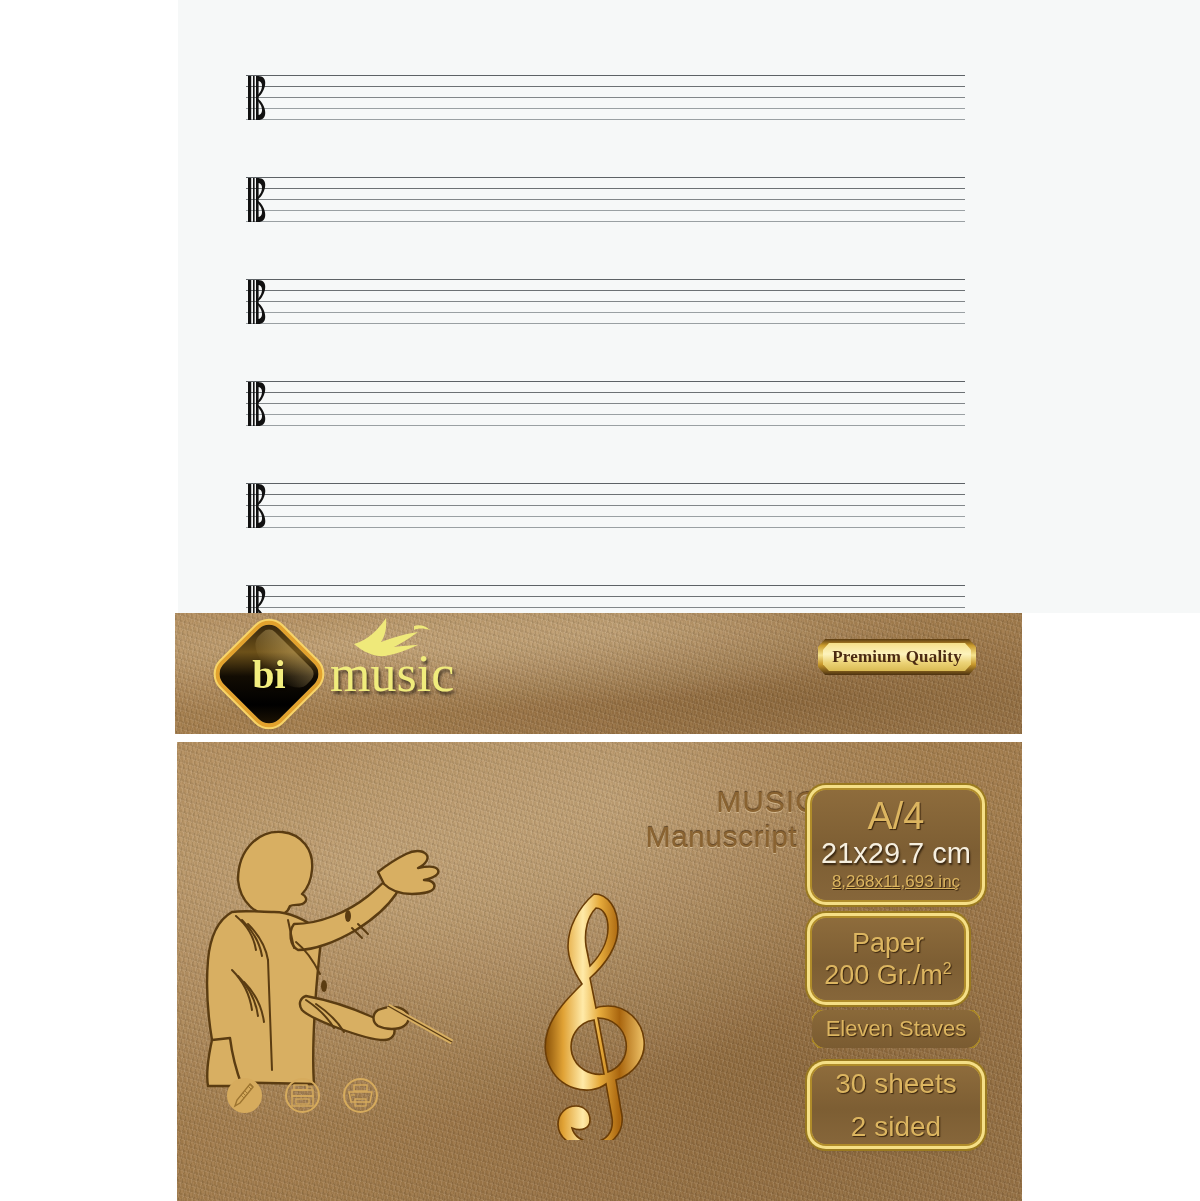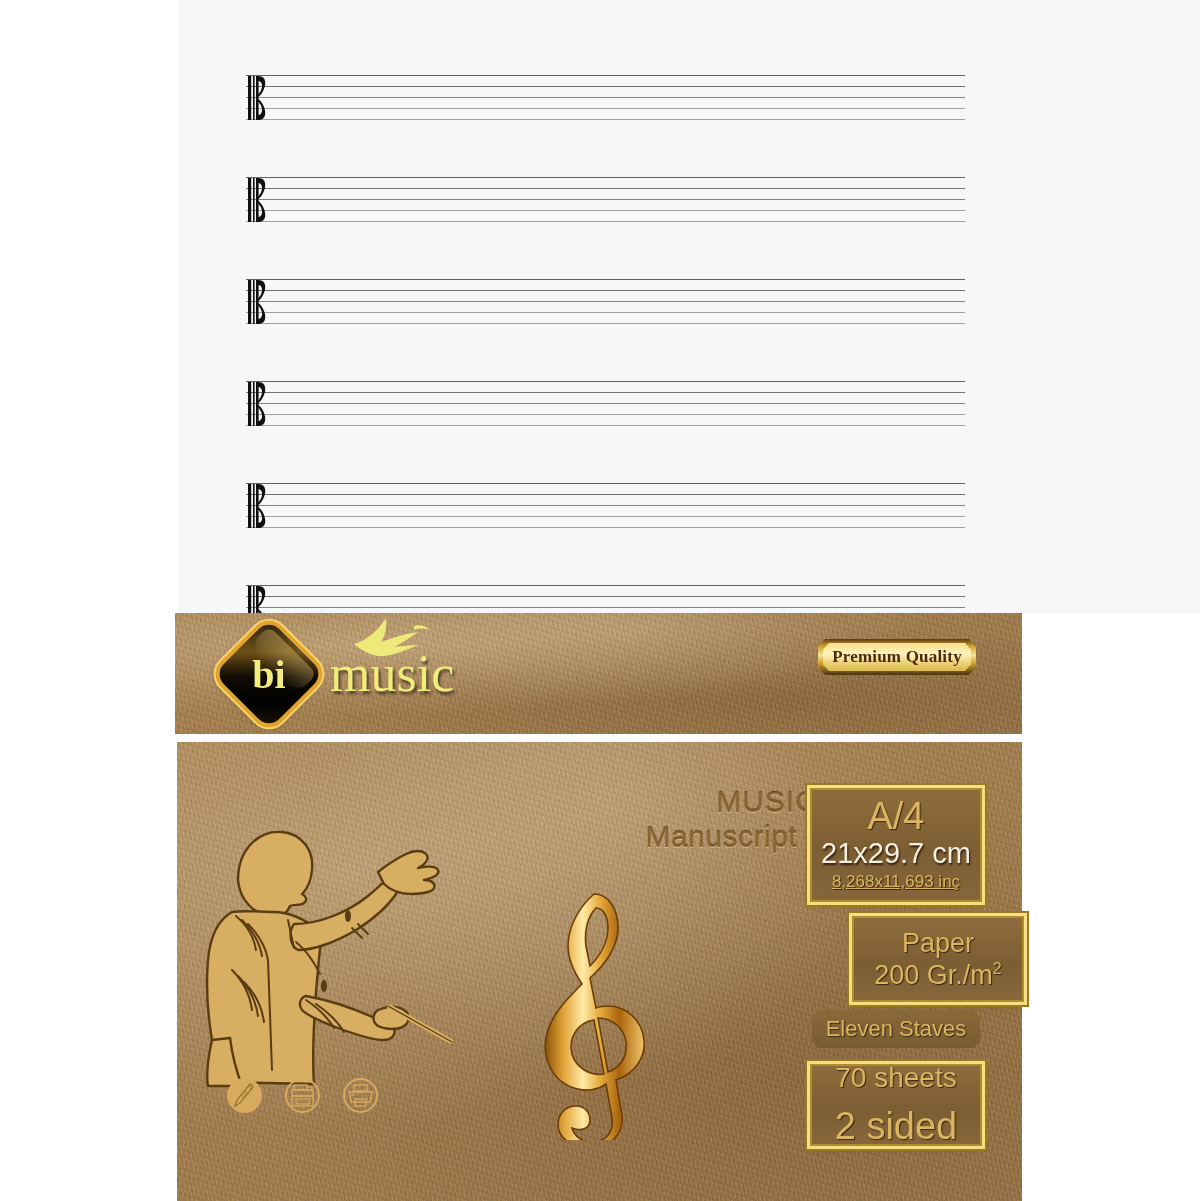--- a/index.html
+++ b/index.html
@@ -80,47 +80,47 @@
 
   
   #conductor{position:absolute;left:25px;top:78px;}
 
   
   #bigclef{position:absolute;left:345px;top:148px;}
 
   
   .infobox{position:absolute;left:635px;
      background:linear-gradient(180deg,#8e6c3c,#7d5e33 55%,#86663a);
-     border-radius:0;
+     border-radius:14px;
      box-shadow:0 0 0 2px #b08c2a, 0 0 0 5px #f5df86, 0 0 0 7px #9a7a1f,
                 0 3px 8px rgba(0,0,0,.45);
      display:flex;flex-direction:column;align-items:center;justify-content:center;
      text-align:center;}
   .infobox .gold{color:#dcb560;text-shadow:1px 1px 1px rgba(35,18,0,.75);}
   .infobox .white{color:#f6efdf;text-shadow:1px 2px 2px rgba(25,12,0,.8);}
 
   #box-size{top:48px;width:168px;height:110px;}
   #box-size .ln1{font-size:38px;font-weight:400;line-height:1;}
   #box-size .ln2{font-size:29px;font-weight:400;line-height:1.25;}
   #box-size .ln3{font-size:17px;line-height:1.3;text-decoration:underline;}
 
-  #box-paper{top:176px;width:168px;height:82px;margin-left:42px;}
+  #box-paper{top:176px;width:152px;height:82px;}
   #box-paper .ln1{font-size:27px;line-height:1.2;}
   #box-paper .ln2{font-size:27px;line-height:1.2;}
   #box-paper sup{font-size:16px;vertical-align:super;}
 
   #box-staves{top:268px;width:168px;height:38px;
      background:linear-gradient(180deg,#8a6939,#7a5b31);
      box-shadow:0 0 0 2px #a8841f, 0 0 0 4px #e9d179, 0 2px 6px rgba(0,0,0,.45);
      clip-path:polygon(0 18%,6px 0,calc(100% - 6px) 0,100% 18%,100% 82%,calc(100% - 6px) 100%,6px 100%,0 82%);align-items:center;}
   #box-staves .ln1{font-size:22px;}
 
   #box-sheets{top:324px;width:168px;height:78px;}
   #box-sheets .ln1{font-size:28px;line-height:1.25;}
-  #box-sheets .ln2{font-size:38px;line-height:1.25;margin-top:8px;}
+  #box-sheets .ln2{font-size:28px;line-height:1.25;margin-top:8px;}
 
   
   #usage-icons{position:absolute;left:50px;top:336px;display:flex;gap:23px;}
   .uicon{width:35px;height:35px;border-radius:50%;position:relative;}
   .uicon.filled{background:#d6ab5d;}
   .uicon.outline{border:2px solid #d6ab5d;box-sizing:border-box;}
   .uicon svg{position:absolute;left:0;top:0;}
 </style>
 </head>
 <body>
@@ -345,21 +345,21 @@
   <div id="box-paper" class="infobox">
     <div class="ln1 gold">Paper</div>
     <div class="ln2 gold"><span>200 Gr./m</span><sup>2</sup></div>
   </div>
 
   <div id="box-staves" class="infobox">
     <div class="ln1 gold">Eleven Staves</div>
   </div>
 
   <div id="box-sheets" class="infobox">
-    <div class="ln1 gold">70 sheets</div>
+    <div class="ln1 gold">30 sheets</div>
     <div class="ln2 gold">2 sided</div>
   </div>
 
   <div id="usage-icons">
     <div class="uicon filled">
       <svg width="35" height="35" viewBox="0 0 35 35">
         <path d="M23 6 L26 9 L13 25 L8 28 L10 22 Z" fill="none" stroke="#9c7430" stroke-width="1.4"></path>
         <path d="M23 6 L26 9" stroke="#9c7430" stroke-width="1.4"></path>
         <path d="M21 8 L24 11" stroke="#9c7430" stroke-width="1"></path>
         <path d="M14 17 L17 20 M16 15 L19 18 M18 13 L21 16" stroke="#9c7430" stroke-width=".9"></path>

